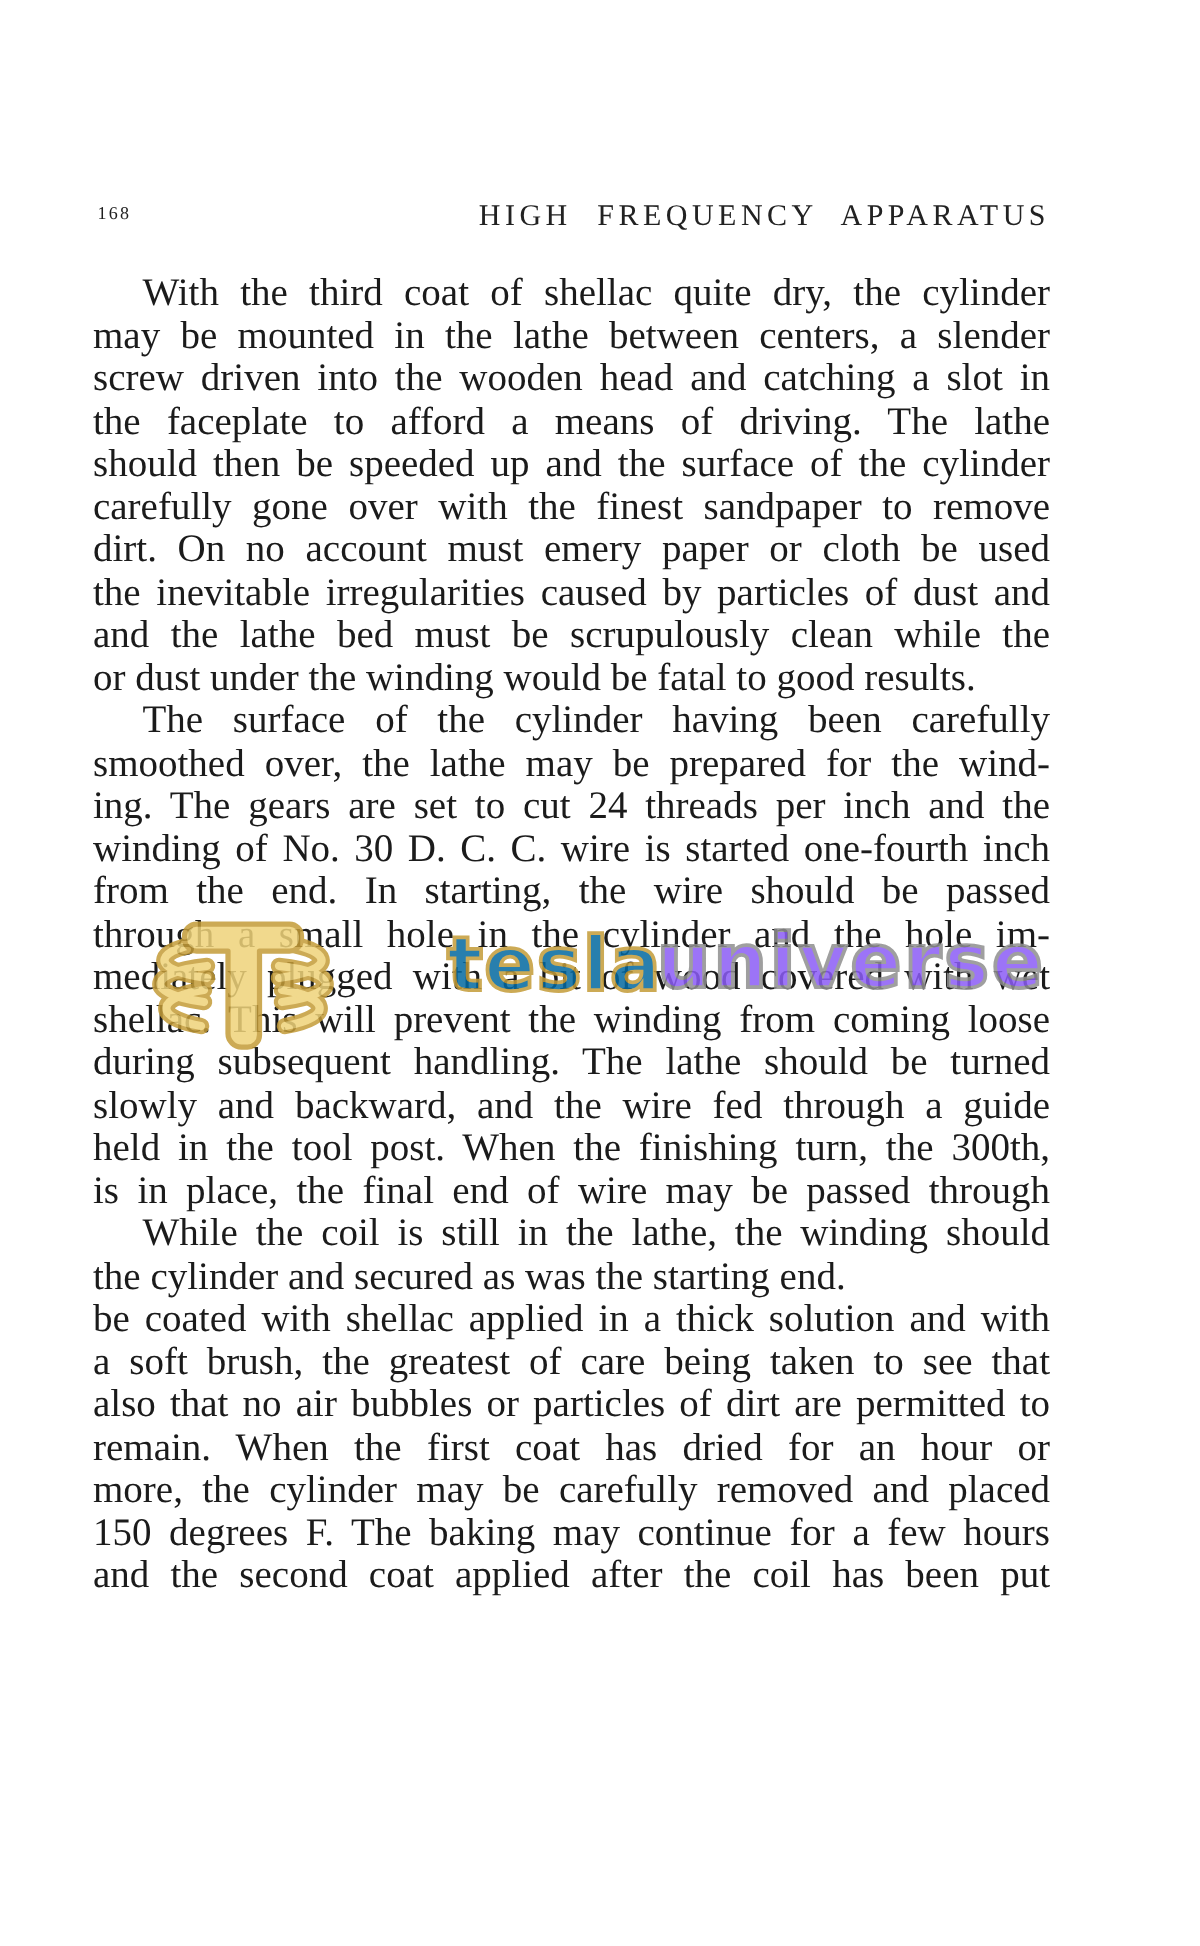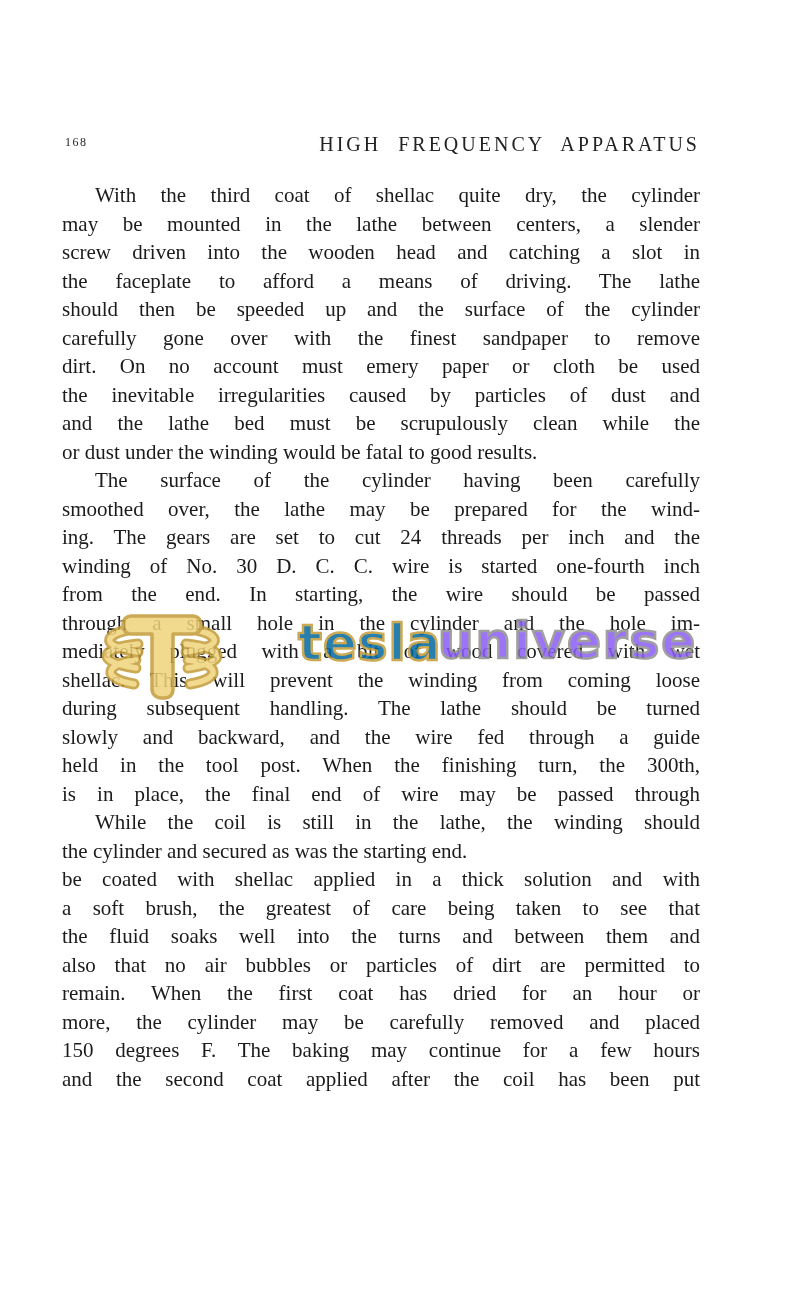--- a/index.html
+++ b/index.html
@@ -17,21 +17,21 @@
     position:absolute; left:3px; top:2px;
     font-size:12px; letter-spacing:1.5px; color:#1e1e1e;
   }
   .running-title {
     text-align:right;
     font-size:20px; letter-spacing:3px; word-spacing:9px;
     color:#222222;
   }
   .body-text {
     position:absolute; top:181px; left:62px; width:638px;
-    font-size:21px; line-height:28.5px; color:#1b1b1b;
+    font-size:26px; line-height:28.5px; color:#1b1b1b;
   }
   .text-line {
     text-align:justify;
     text-align-last:justify;
   }
   .text-line.para-first { text-indent:33px; }
   .text-line.last-left { text-align-last:left; }
 
   
   .watermark {
@@ -89,21 +89,20 @@
       <div class="text-line">mediately plugged with a bit of wood covered with wet</div>
       <div class="text-line">shellac.  This will prevent the winding from coming loose</div>
       <div class="text-line">during subsequent handling.  The lathe should be turned</div>
       <div class="text-line">slowly and backward, and the wire fed through a guide</div>
       <div class="text-line">held in the tool post.  When the finishing turn, the 300th,</div>
       <div class="text-line">is in place, the final end of wire may be passed through</div>
       <div class="text-line para-first">While the coil is still in the lathe, the winding should</div>
       <div class="text-line last-left">the cylinder and secured as was the starting end.</div>
       <div class="text-line">be coated with shellac applied in a thick solution and with</div>
       <div class="text-line">a soft brush, the greatest of care being taken to see that</div>
-      <div class="text-line">the fluid soaks well into the turns and between them and</div>
       <div class="text-line">also that no air bubbles or particles of dirt are permitted to</div>
       <div class="text-line">remain.  When the first coat has dried for an hour or</div>
       <div class="text-line">more, the cylinder may be carefully removed and placed</div>
       <div class="text-line">150 degrees F.  The baking may continue for a few hours</div>
       <div class="text-line">and the second coat applied after the coil has been put</div>
     </div>
 
   <div class="watermark">
     <svg class="wm-logo" width="152" height="102" viewBox="0 0 152 102">
 

